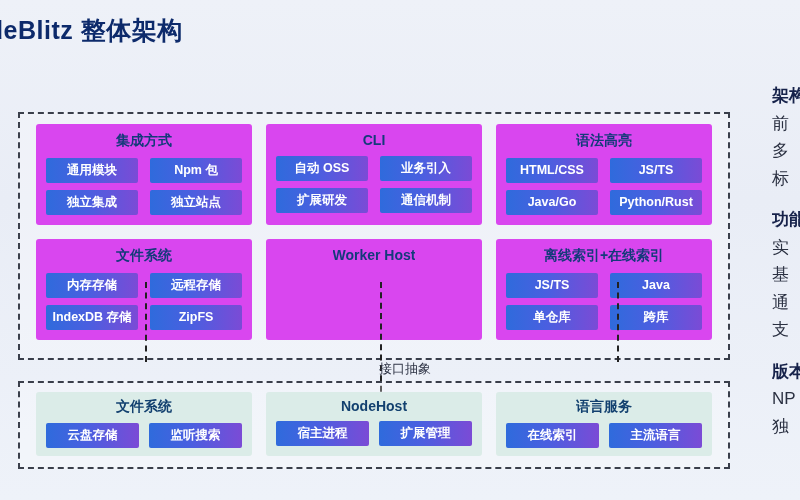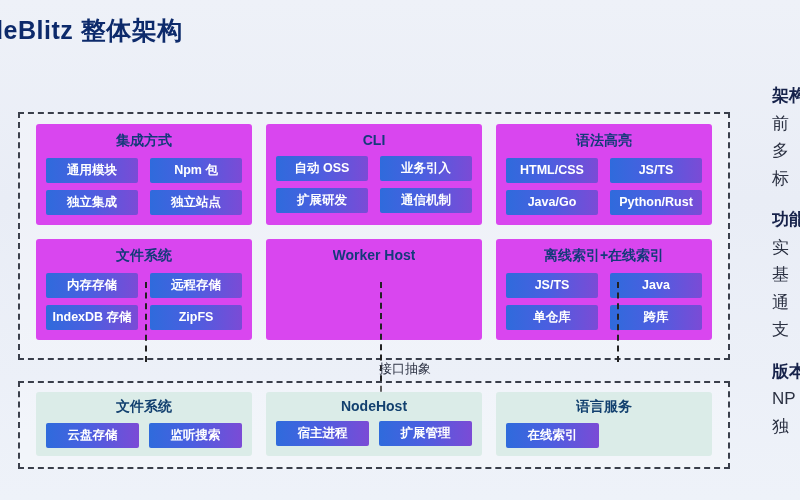--- a/index.html
+++ b/index.html
@@ -268,16 +268,17 @@
       <div class="card-title">NodeHost</div>
       <div class="chips">
         <div class="chip">宿主进程</div>
         <div class="chip">扩展管理</div>
       </div>
     </div>
     <div class="card-teal">
       <div class="card-title">语言服务</div>
       <div class="chips">
         <div class="chip">在线索引</div>
+        <div class="chip">主流语言</div>
       </div>
     </div>
   </div>
 </div>
 
 </body></html>

